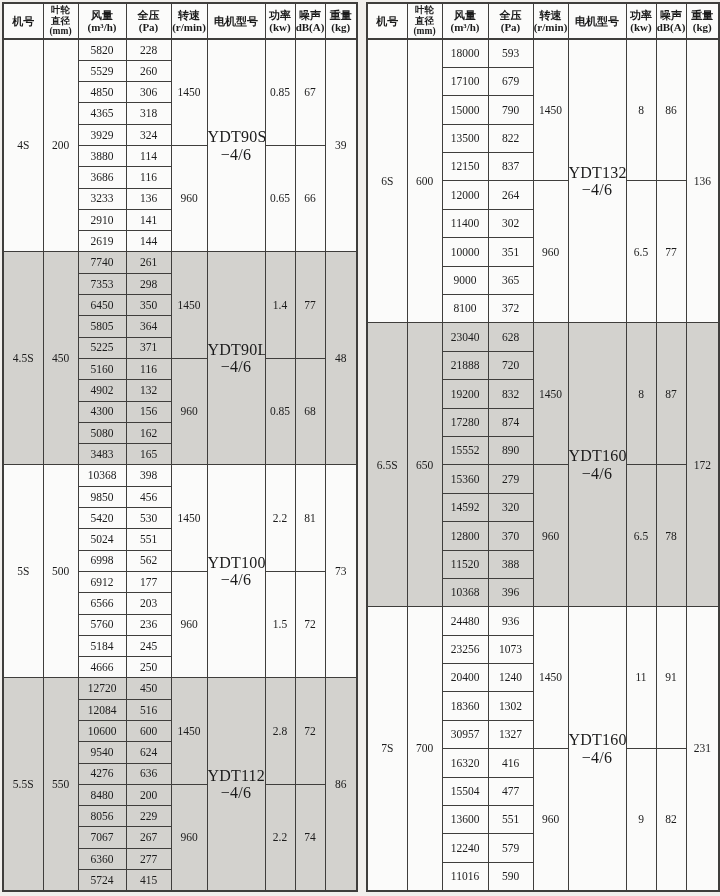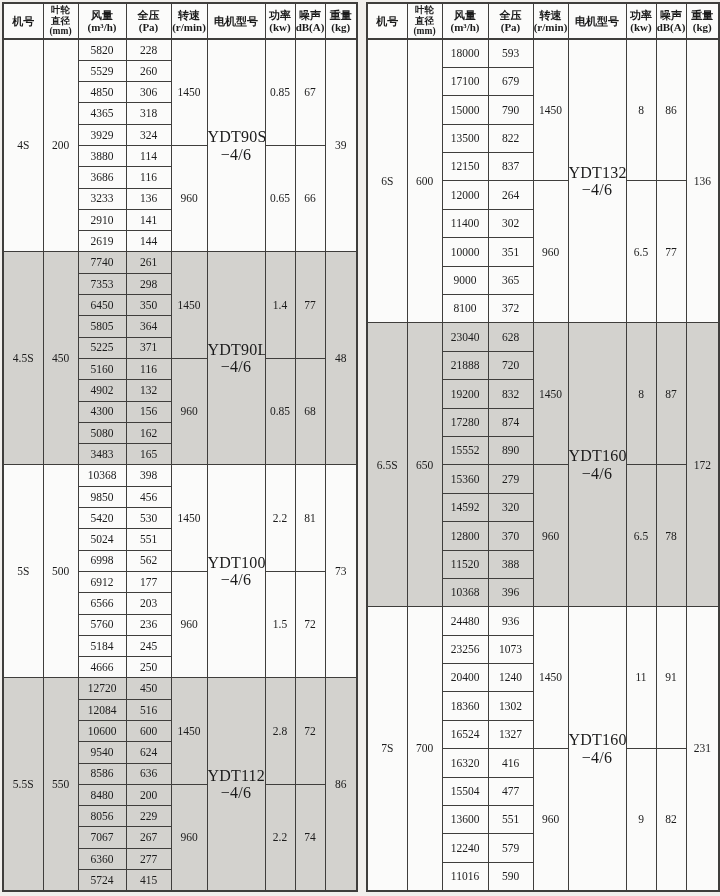--- a/index.html
+++ b/index.html
@@ -265,21 +265,21 @@
         </tr>
         <tr class="shaded">
           <td>10600</td>
           <td>600</td>
         </tr>
         <tr class="shaded">
           <td>9540</td>
           <td>624</td>
         </tr>
         <tr class="shaded">
-          <td>8586</td>
+          <td>4276</td>
           <td>636</td>
         </tr>
         <tr class="shaded">
           <td>8480</td>
           <td>200</td>
           <td rowspan="5">960</td>
           <td rowspan="5">2.2</td>
           <td rowspan="5">74</td>
         </tr>
         <tr class="shaded">
@@ -455,21 +455,21 @@
         </tr>
         <tr>
           <td>20400</td>
           <td>1240</td>
         </tr>
         <tr>
           <td>18360</td>
           <td>1302</td>
         </tr>
         <tr>
-          <td>16524</td>
+          <td>30957</td>
           <td>1327</td>
         </tr>
         <tr>
           <td>16320</td>
           <td>416</td>
           <td rowspan="5">960</td>
           <td rowspan="5">9</td>
           <td rowspan="5">82</td>
         </tr>
         <tr>

